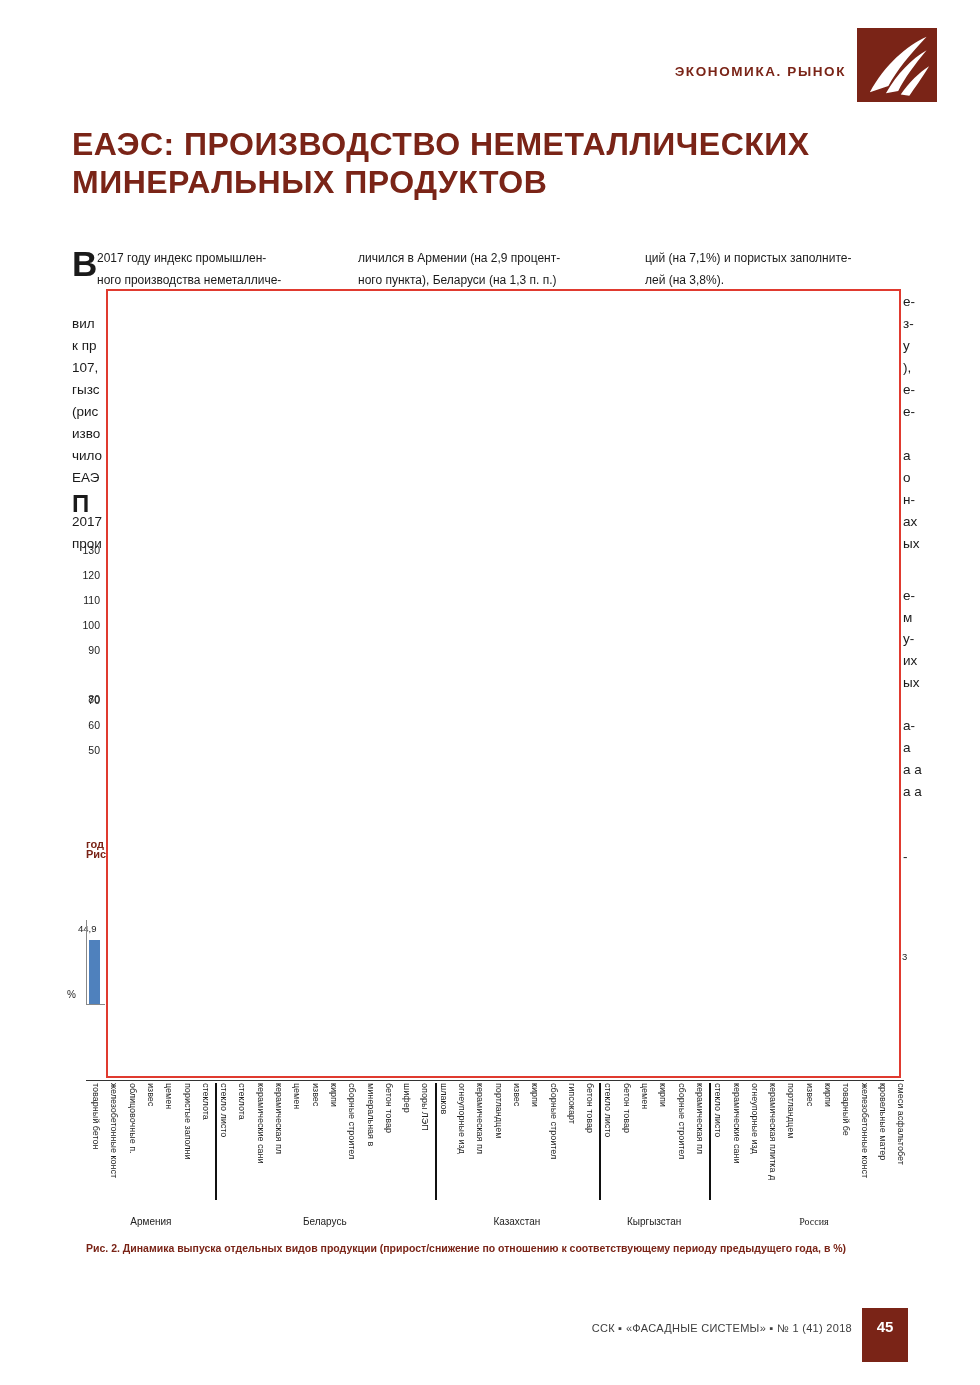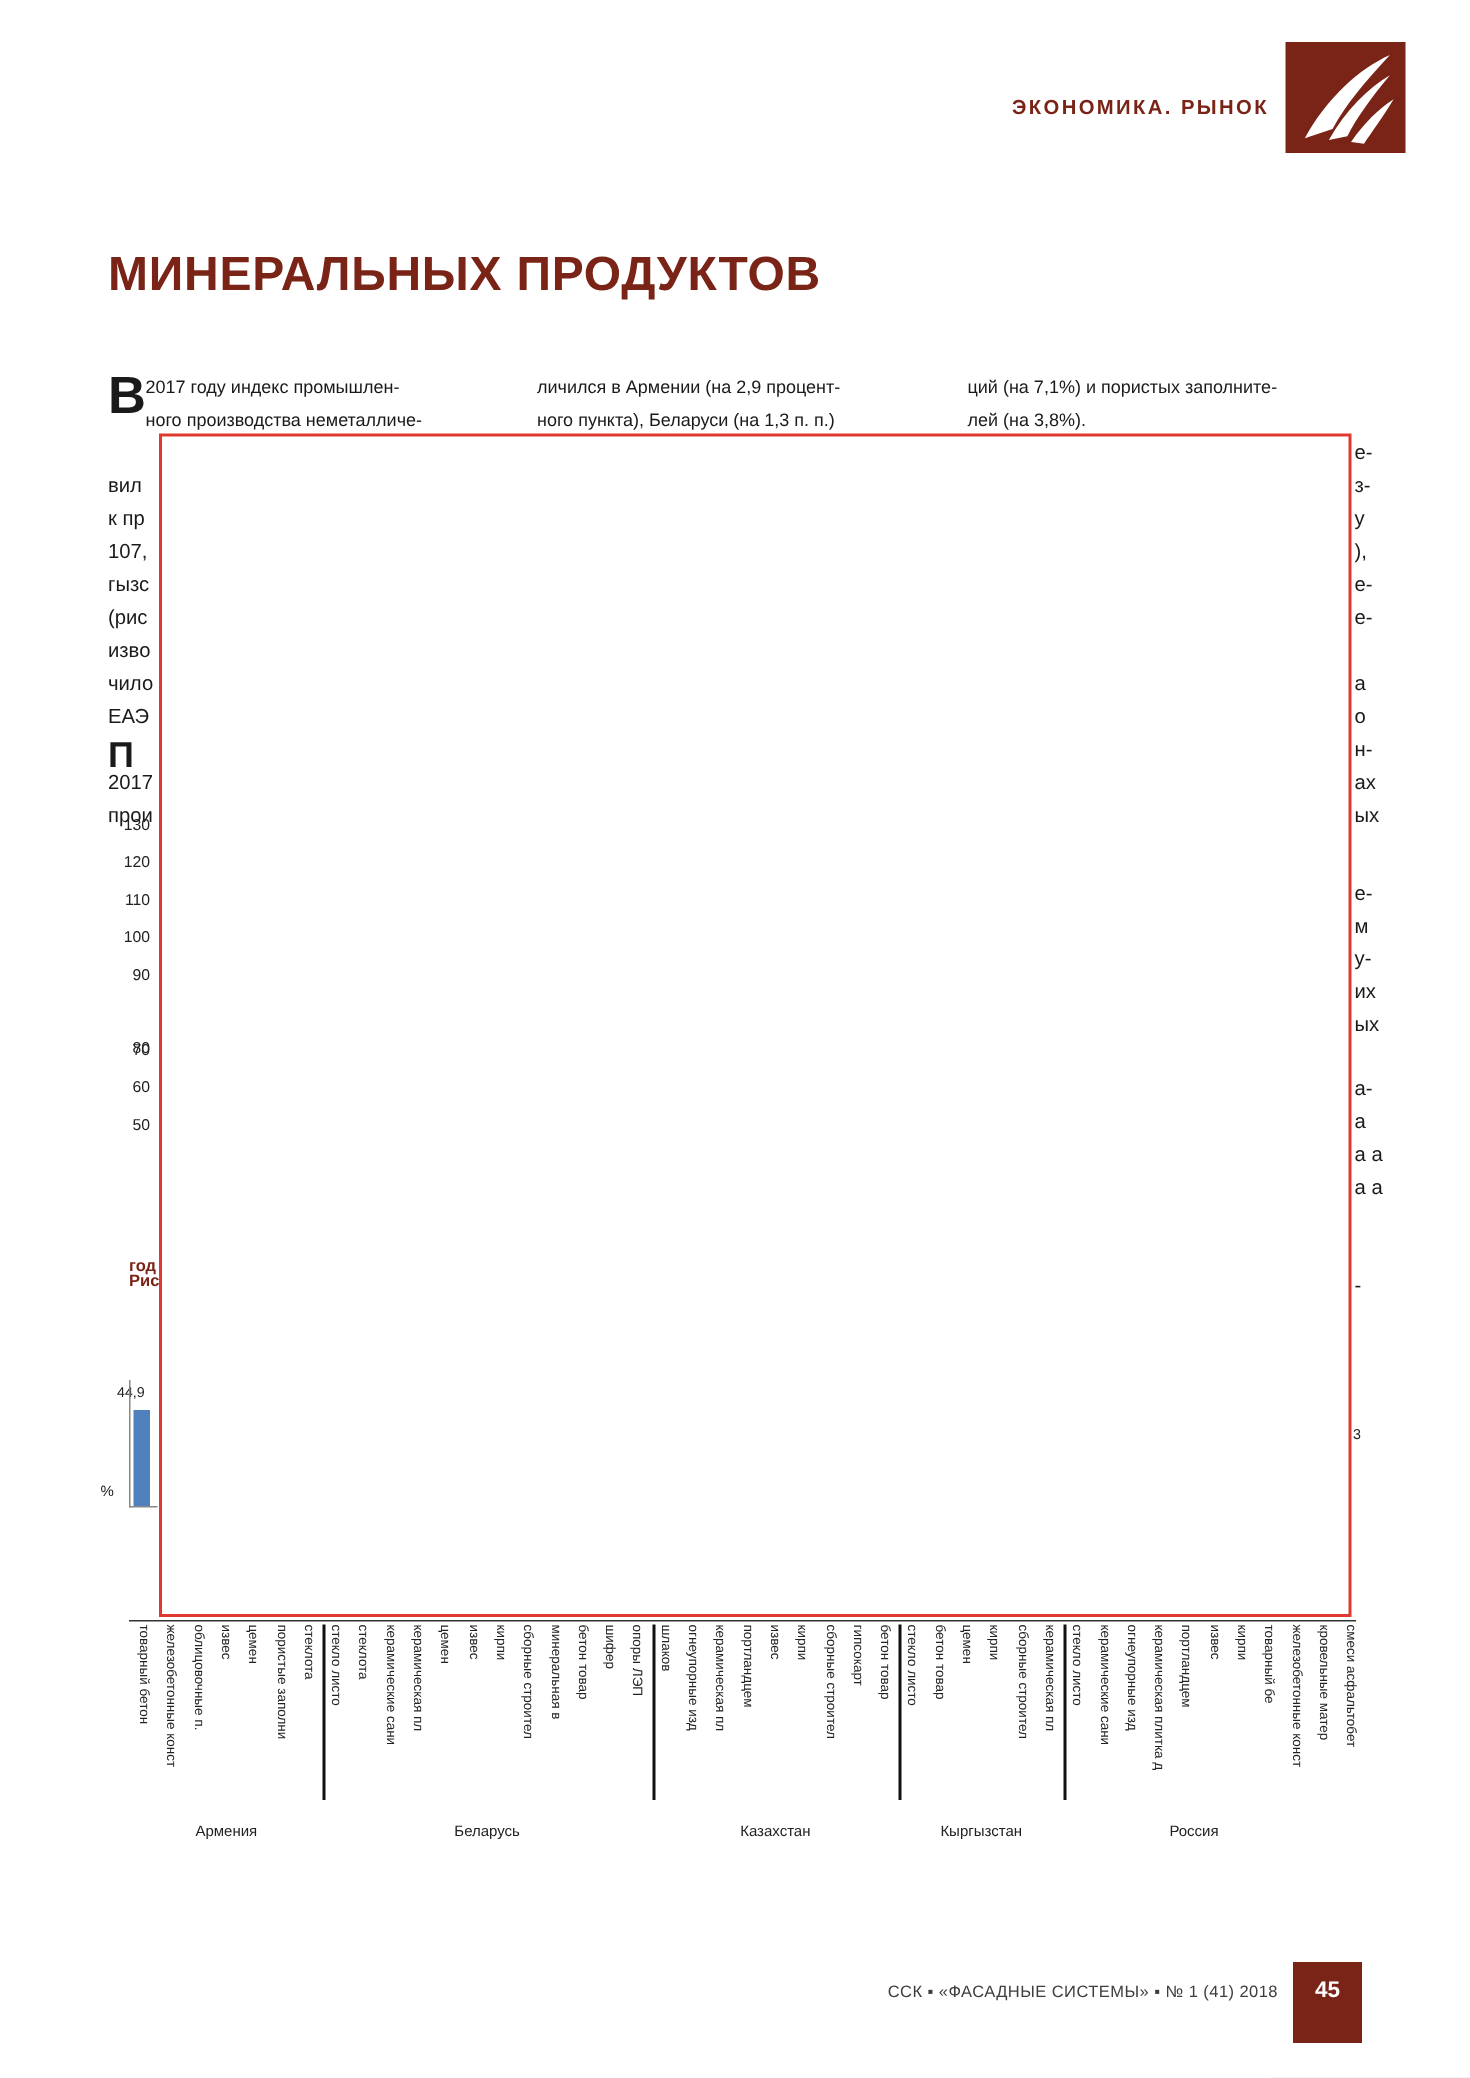--- a/index.html
+++ b/index.html
@@ -57,20 +57,21 @@
 
   <div class="abs section-tag">ЭКОНОМИКА. РЫНОК</div>
   <div class="abs logo-box">
     <svg viewBox="0 0 60 60">
       <path d="M8 52 C20 30 38 14 54 7 C40 22 30 34 23 47 Z" fill="#ffffff"></path>
       <path d="M21 53 C30 37 42 25 54 18 C44 30 36 41 31 51 Z" fill="#ffffff"></path>
       <path d="M33 54 C40 44 48 36 56 31 C50 41 44 49 40 55 Z" fill="#ffffff"></path>
     </svg>
   </div>
 
+  <div class="abs title-line t1">ЕАЭС: ПРОИЗВОДСТВО НЕМЕТАЛЛИЧЕСКИХ</div>
   <div class="abs title-line t2">МИНЕРАЛЬНЫХ ПРОДУКТОВ</div>
 
   <div class="abs dropcap">В</div>
   <div class="abs bodyline" style="left:97px;top:250px;">2017 году индекс промышлен-</div>
   <div class="abs bodyline" style="left:97px;top:272px;">ного производства неметалличе-</div>
   <div class="abs bodyline" style="left:358px;top:250px;">личился в Армении (на 2,9 процент-</div>
   <div class="abs bodyline" style="left:358px;top:272px;">ного пункта), Беларуси (на 1,3 п. п.)</div>
   <div class="abs bodyline" style="left:645px;top:250px;">ций (на 7,1%) и пористых заполните-</div>
   <div class="abs bodyline" style="left:645px;top:272px;">лей (на 3,8%).</div>
 
@@ -187,19 +188,20 @@
       <div class="sep" style="left: 214.95px;"></div>
       <div class="sep" style="left: 434.55px;"></div>
       <div class="sep" style="left: 599.25px;"></div>
       <div class="sep" style="left: 709.05px;"></div>
     </div>
   <div id="fig2-countries">
       <div class="country" style="left: 80.9px; width: 140px;">Армения</div>
       <div class="country" style="left: 254.75px; width: 140px;">Беларусь</div>
       <div class="country" style="left: 446.9px; width: 140px;">Казахстан</div>
       <div class="country" style="left: 584.15px; width: 140px;">Кыргызстан</div>
-      <div class="country" style="left: 726px; width: 140px;">Россия</div>
-    </div>
-
+      <div class="country" style="left: 744px; width: 140px; font-family: Liberation Serif, serif;">Россия</div>
+    </div>
+
+  <div class="abs fig2-cap">Рис. 2. Динамика выпуска отдельных видов продукции (прирост/снижение по отношению к соответствующему периоду предыдущего года, в %)</div>
 
   <div class="abs footer">ССК ▪ «ФАСАДНЫЕ СИСТЕМЫ» ▪ № 1 (41) 2018</div>
   <div class="abs badge">45</div>
 </div>
 
 </body></html>

